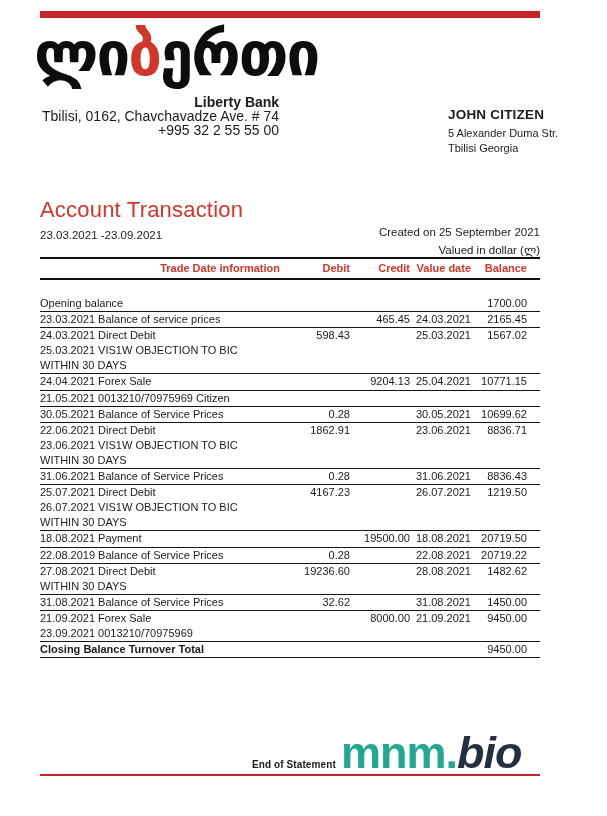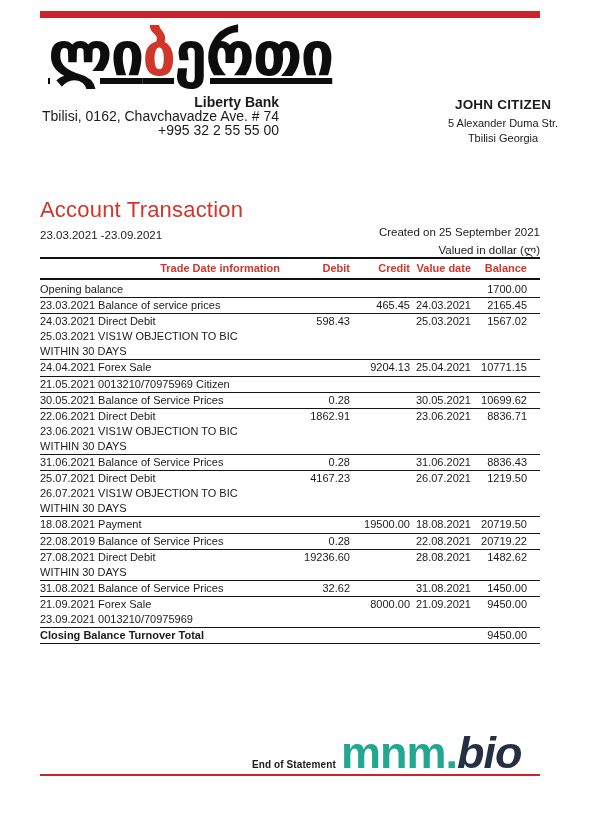--- a/index.html
+++ b/index.html
@@ -5,42 +5,42 @@
   html,body{margin:0;padding:0;}
   body{
     width:607px;height:816px;background:#ffffff;position:relative;overflow:hidden;
     font-family:"Liberation Sans",sans-serif;color:#1b1b1b;
     -webkit-font-smoothing:antialiased;
   }
   .abs{position:absolute;}
   
   .topbar{left:40px;top:11px;width:500px;height:7px;background:var(--line-red,#c8242a);}
   
-  .logo{left:48px;top:18px;font-family:"DejaVu Sans",sans-serif;font-weight:bold;
-        font-size:60px;line-height:72px;letter-spacing:-2px;color:#0d0d0d;white-space:nowrap;text-decoration:underline;}
+  .logo{left:34px;top:18px;font-family:"DejaVu Sans",sans-serif;font-weight:bold;
+        font-size:60px;line-height:72px;letter-spacing:-2px;color:#0d0d0d;white-space:nowrap;}
   .logo .accent{color:var(--accent-red,#d9382b);}
   
   .bankblock{left:42px;top:95px;font-size:14px;line-height:14px;text-align:right;}
   .bankblock .bold{font-weight:bold;}
   
-  .custblock{left:448px;top:97px;font-size:11px;line-height:15px;text-align:center;}
+  .custblock{left:448px;top:107px;font-size:11px;line-height:15px;}
   .custblock .name{font-size:13.5px;font-weight:bold;letter-spacing:.2px;margin-bottom:4px;}
   
   .title{left:40px;top:197px;font-size:22px;font-weight:500;color:var(--accent-red,#d9382b);letter-spacing:.2px;}
   .period{left:40px;top:229px;font-size:11.5px;}
   .created{right:67px;top:226px;font-size:11.5px;}
   .valued{right:67px;top:243px;font-size:11.5px;font-weight:normal;}
   
   .table{left:40px;top:257px;width:500px;}
   .hrow{display:grid;grid-template-columns:240px 70px 60px 61px 56px 13px;
         border-top:2.5px solid #101010;border-bottom:2.5px solid #101010;
         padding:3px 0 4px 0;color:var(--accent-red,#d9382b);font-weight:bold;font-size:11px;}
   .hrow .cell{white-space:nowrap;text-align:right;}
   .hrow .cell:not(:first-child){text-align:right;}
-  .tbody{padding-top:2px;}
+  .tbody{padding-top:16px;}
   .group{border-bottom:1.6px solid #151515;}
   .group .line{display:grid;grid-template-columns:240px 70px 60px 61px 56px 13px;
         font-size:11px;line-height:15.1px;}
   .group .cell{white-space:nowrap;}
   .group .cell.c0{overflow:visible;}
   .group .cell:not(.c0){text-align:right;}
   .group.bold .c0{font-weight:bold;}
   
   .endtext{left:252px;top:759px;font-size:10px;font-weight:bold;letter-spacing:.1px;}
   .footline{left:40px;top:774px;width:500px;height:2px;background:var(--line-red,#c8242a);}

